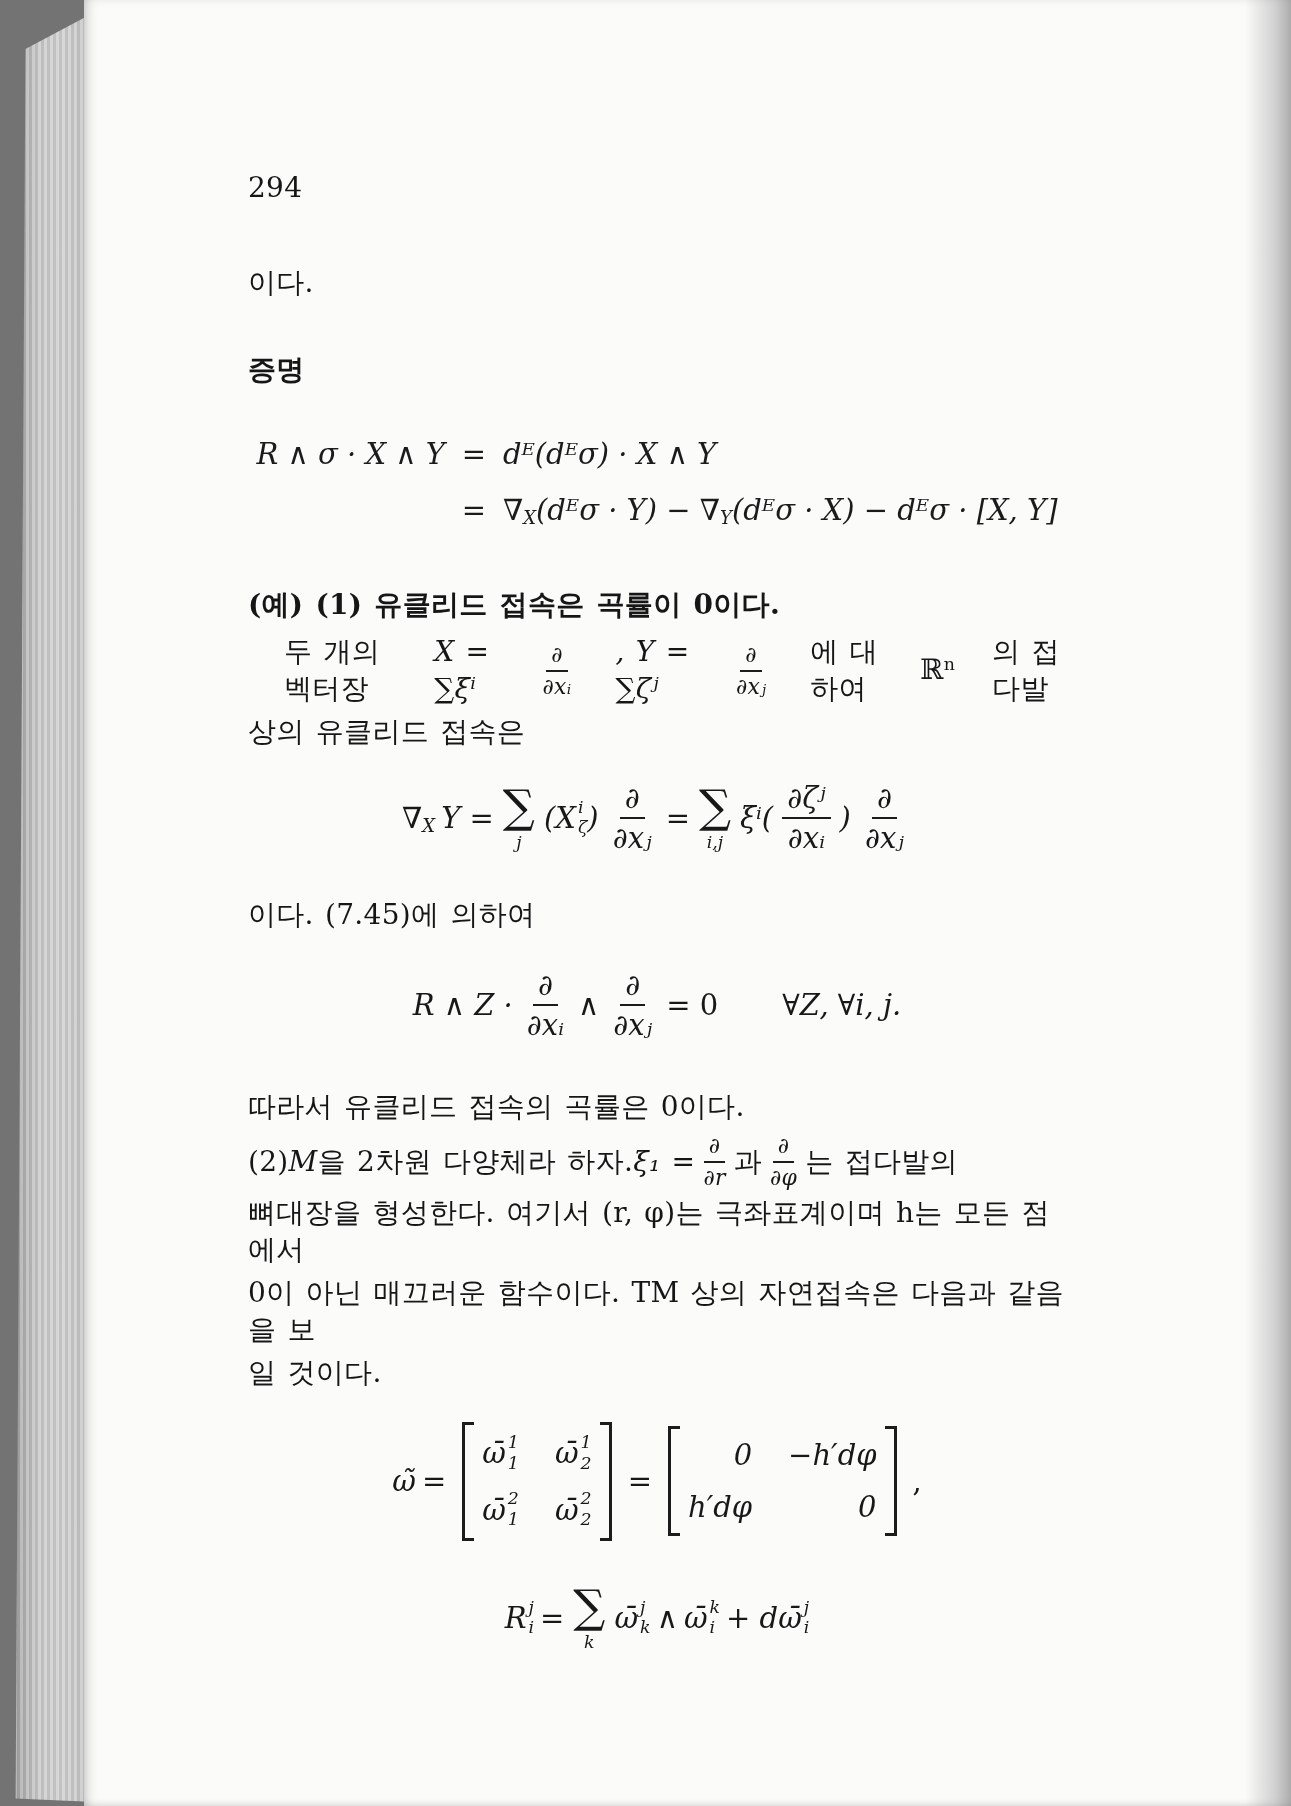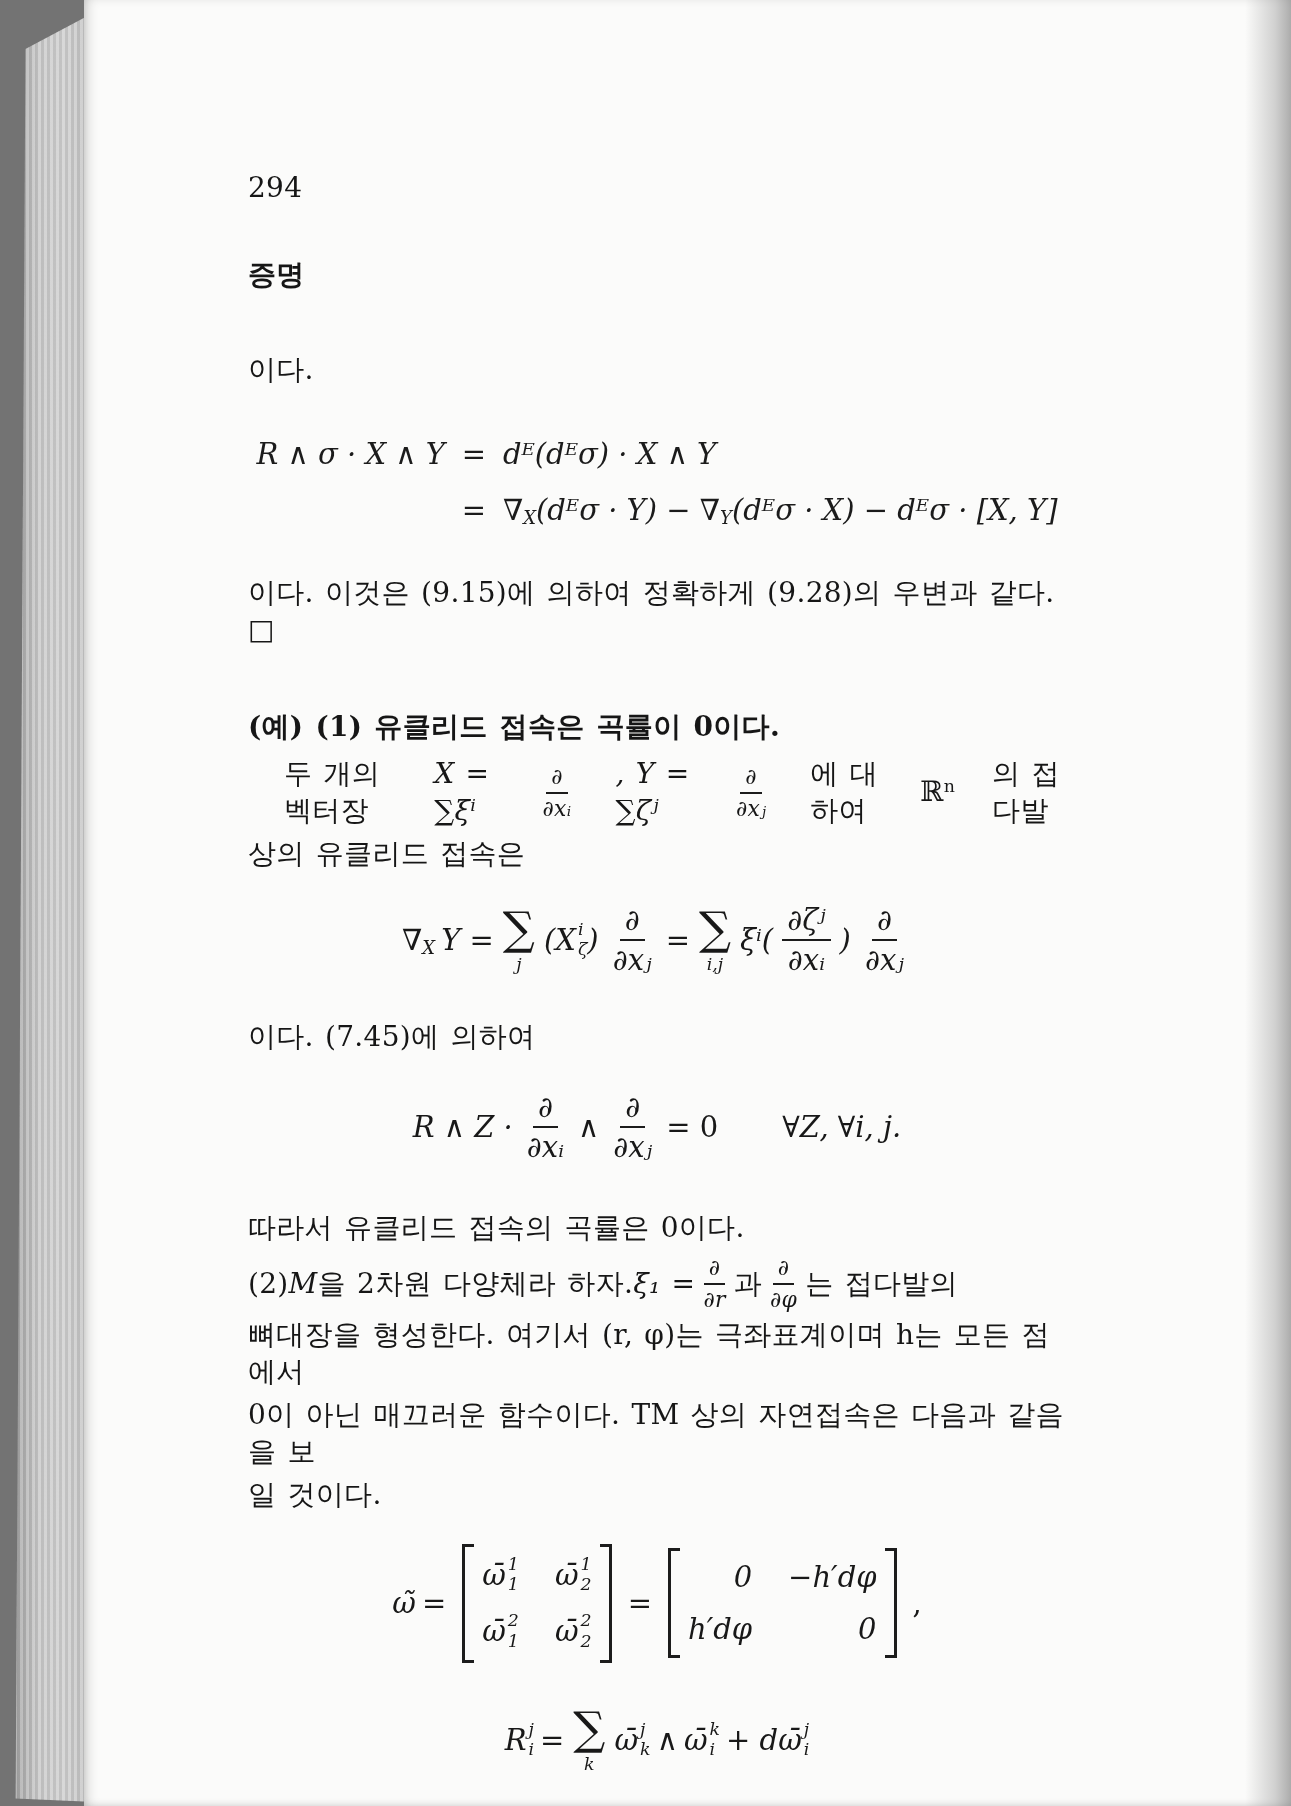--- a/index.html
+++ b/index.html
@@ -86,43 +86,42 @@
 <body>
 
 <div class="scene">
   <div class="book-edge"></div>
 
   <div class="page">
     <div class="content">
 
       <div class="k" id="pnum">294</div>
 
+      <div class="k" id="l-ida">이다.</div>
+
       <div class="k bold" id="l-proof">증명</div>
-
-      <div class="k" id="l-ida">이다.</div>
 
       <div class="eqgrid" id="eq-proof">
         <span class="ecell mi">R ∧ σ · X ∧ Y</span>
         <span class="esign up">=</span>
         <span class="ecell mi">dᴱ(dᴱσ) · X ∧ Y</span>
 
         <span class="ecell"></span>
         <span class="esign up">=</span>
         <span class="ecell">
           <span class="tok up">
               <span>∇</span>
               <span class="sub">X</span>
             </span>
           <span class="mi">(dᴱσ · Y) − ∇</span>
           <span class="sub">Y</span>
           <span class="mi">(dᴱσ · X) − dᴱσ · [X, Y]</span>
         </span>
       </div>
 
-      <div class="k" id="l-conclude">이다. 이것은 (9.15)에 의하여 정확하게 (9.28)의 우변과 같다. □</div>
 
       <div class="k" id="l-example">(예) (1) 유클리드 접속은 곡률이 0이다.</div>
 
       <div class="k row indent" id="l-vec">
         <span>두 개의 벡터장 </span>
         <span class="mi">X = ∑ξⁱ</span>
         <span class="frac fs">
           <span class="num">∂</span>
             <span class="den">∂xᵢ</span>
         </span>

